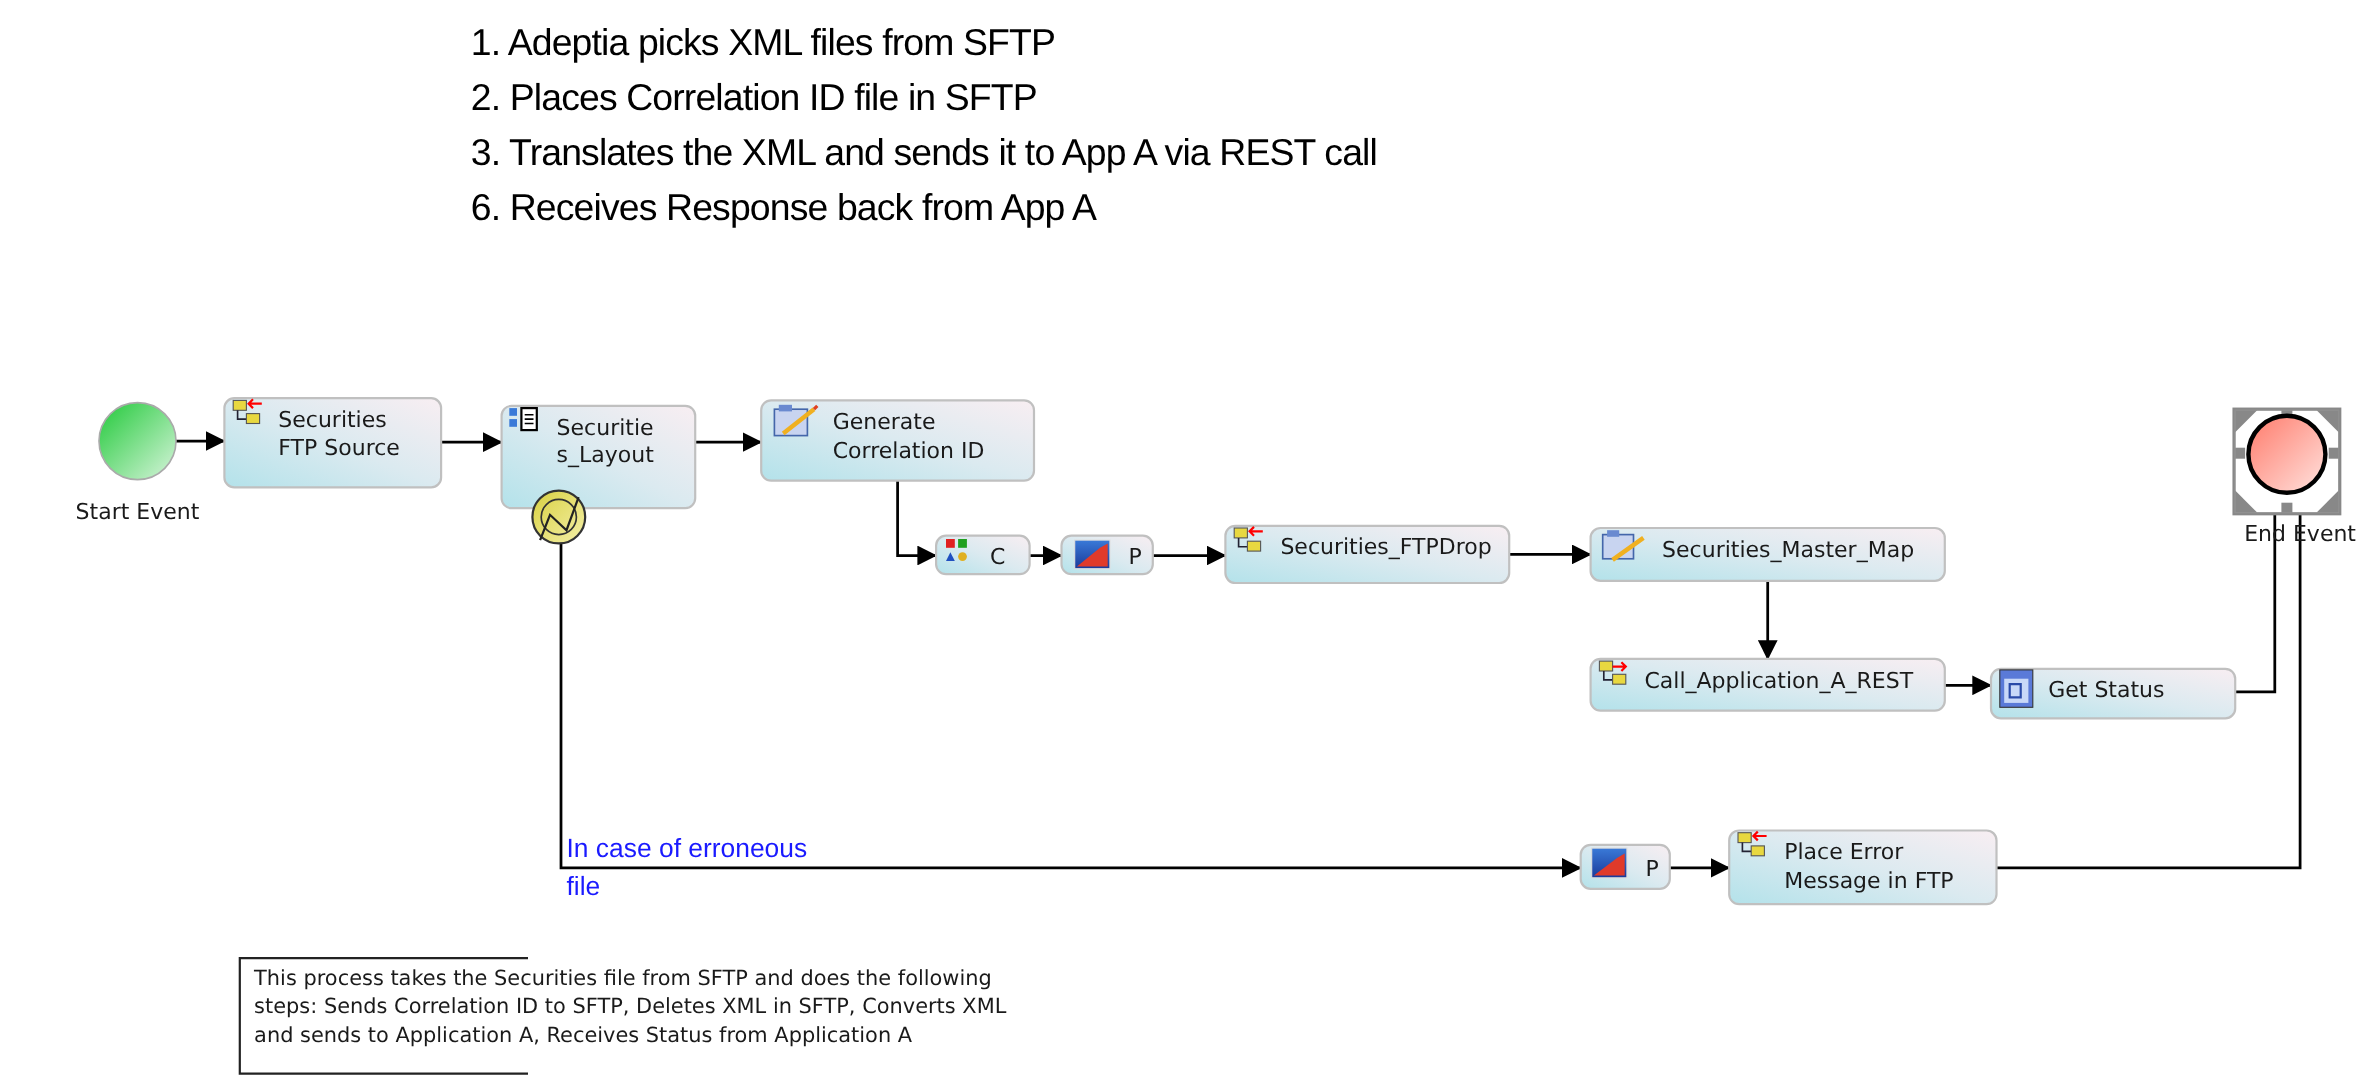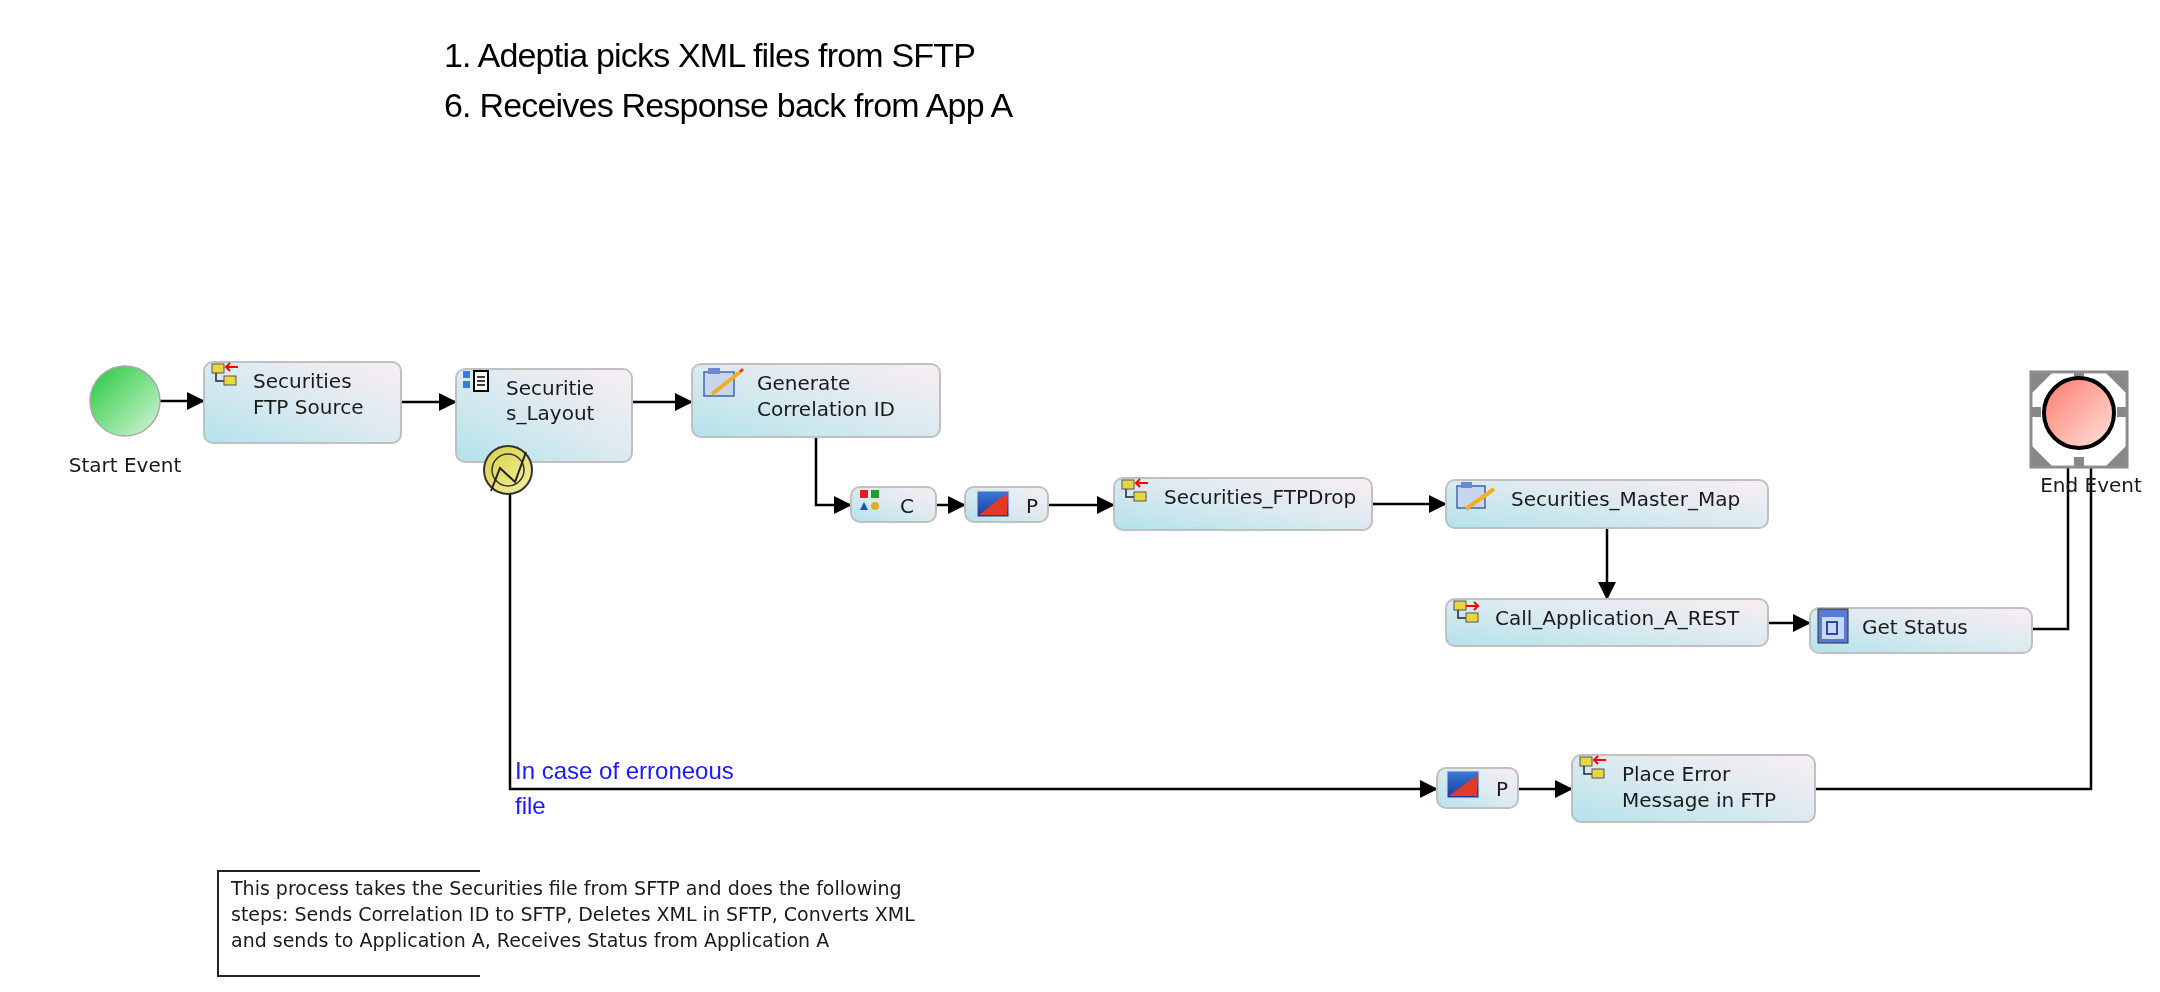--- a/index.html
+++ b/index.html
@@ -1,29 +1,31 @@
 <!DOCTYPE html>
 <html><head>
 <meta charset="utf-8">
 <style>
   html, body { margin:0; padding:0; background:#ffffff; }
   body { width:2160px; height:992px; position:relative; overflow:hidden; font-family:"DejaVu Sans", sans-serif; }
-  .steps { position:absolute; left:428px; top:14px; margin:16px; padding:0; list-style:none; }
+  .steps { position:absolute; left:428px; top:14px; margin:0; padding:0; list-style:none; }
   .steps li { font-family:"Liberation Sans", sans-serif; font-size:34px; line-height:50px; height:50px; color:#000; letter-spacing:-0.8px; white-space:nowrap; }
   svg#canvas { position:absolute; left:0; top:0; }
   .node-text { font-family:"DejaVu Sans", sans-serif; font-size:20px; fill:#1a1a1a; }
   .label-text { font-family:"DejaVu Sans", sans-serif; font-size:20px; fill:#1a1a1a; }
   .blue-text { font-family:"Liberation Sans", sans-serif; font-size:24px; fill:#1a1aff; }
   .note-text { font-family:"DejaVu Sans", sans-serif; font-size:19px; fill:#1a1a1a; }
 </style>
 </head>
 <body>
 
 <ul class="steps">
   <li>1. Adeptia picks XML files from SFTP</li>
+  <li>2. Places Correlation ID file in SFTP</li>
+  <li>3. Translates the XML and sends it to App A via REST call</li>
   <li>6. Receives Response back from App A</li>
 </ul>
 
 <svg id="canvas" width="2160" height="992" viewBox="0 0 2160 992">
   <defs>
     <linearGradient id="taskGrad" x1="0" y1="1" x2="1" y2="0">
       <stop offset="0" stop-color="#b3e2ea"></stop>
       <stop offset="0.5" stop-color="#dbeaf0"></stop>
       <stop offset="1" stop-color="#f8eef2"></stop>
     </linearGradient>

